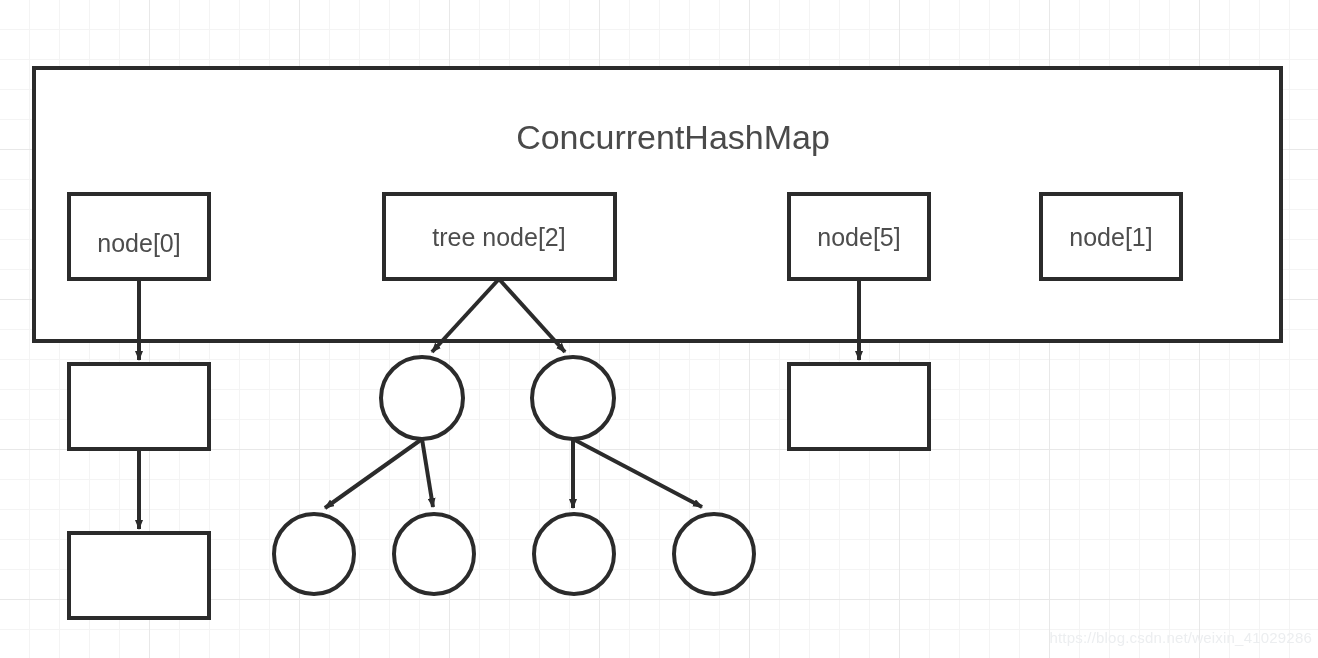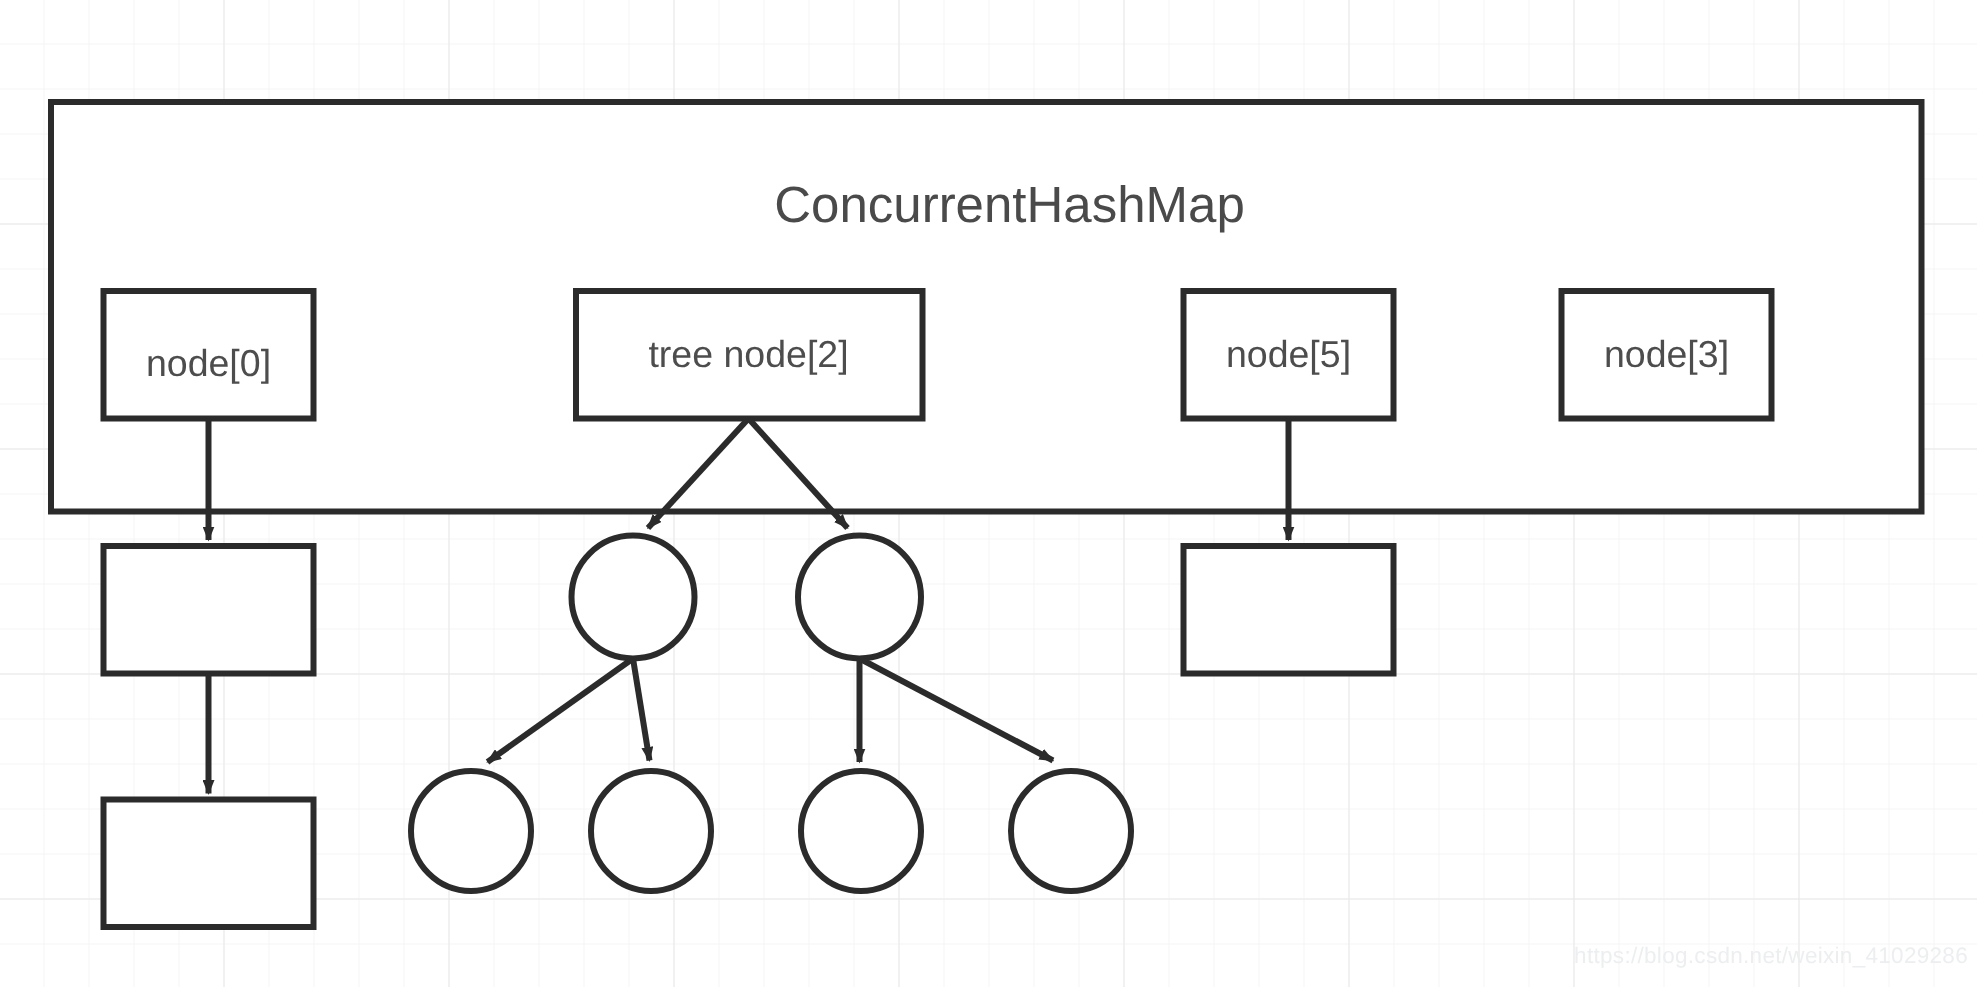--- a/index.html
+++ b/index.html
@@ -104,21 +104,21 @@
     <circle cx="434" cy="554" r="40" fill="#ffffff" stroke="#2b2b2b" stroke-width="4"></circle>
     <circle cx="574" cy="554" r="40" fill="#ffffff" stroke="#2b2b2b" stroke-width="4"></circle>
     <circle cx="714" cy="554" r="40" fill="#ffffff" stroke="#2b2b2b" stroke-width="4"></circle>
   </svg>
 
   <div class="lbl lbl-title" style="left:673px; top:137px;">ConcurrentHashMap</div>
 
   <div class="lbl" style="left:139px; top:220px;margin-top:23px;">node[0]</div>
   <div class="lbl" style="left:499px; top:237px;">tree node[2]</div>
   <div class="lbl" style="left:859px; top:237px;">node[5]</div>
-  <div class="lbl" style="left:1111px; top:237px;">node[3]</div>
+  <div class="lbl" style="left:1111px; top:237px;">node[1]</div>
 
   <div class="lbl" style="left:139px; top:406px;"></div>
   <div class="lbl" style="left:139px; top:575px;"></div>
   <div class="lbl" style="left:859px; top:406px;"></div>
 
   <div class="watermark">https://blog.csdn.net/weixin_41029286</div>
 
 </div>
 
 </body></html>

